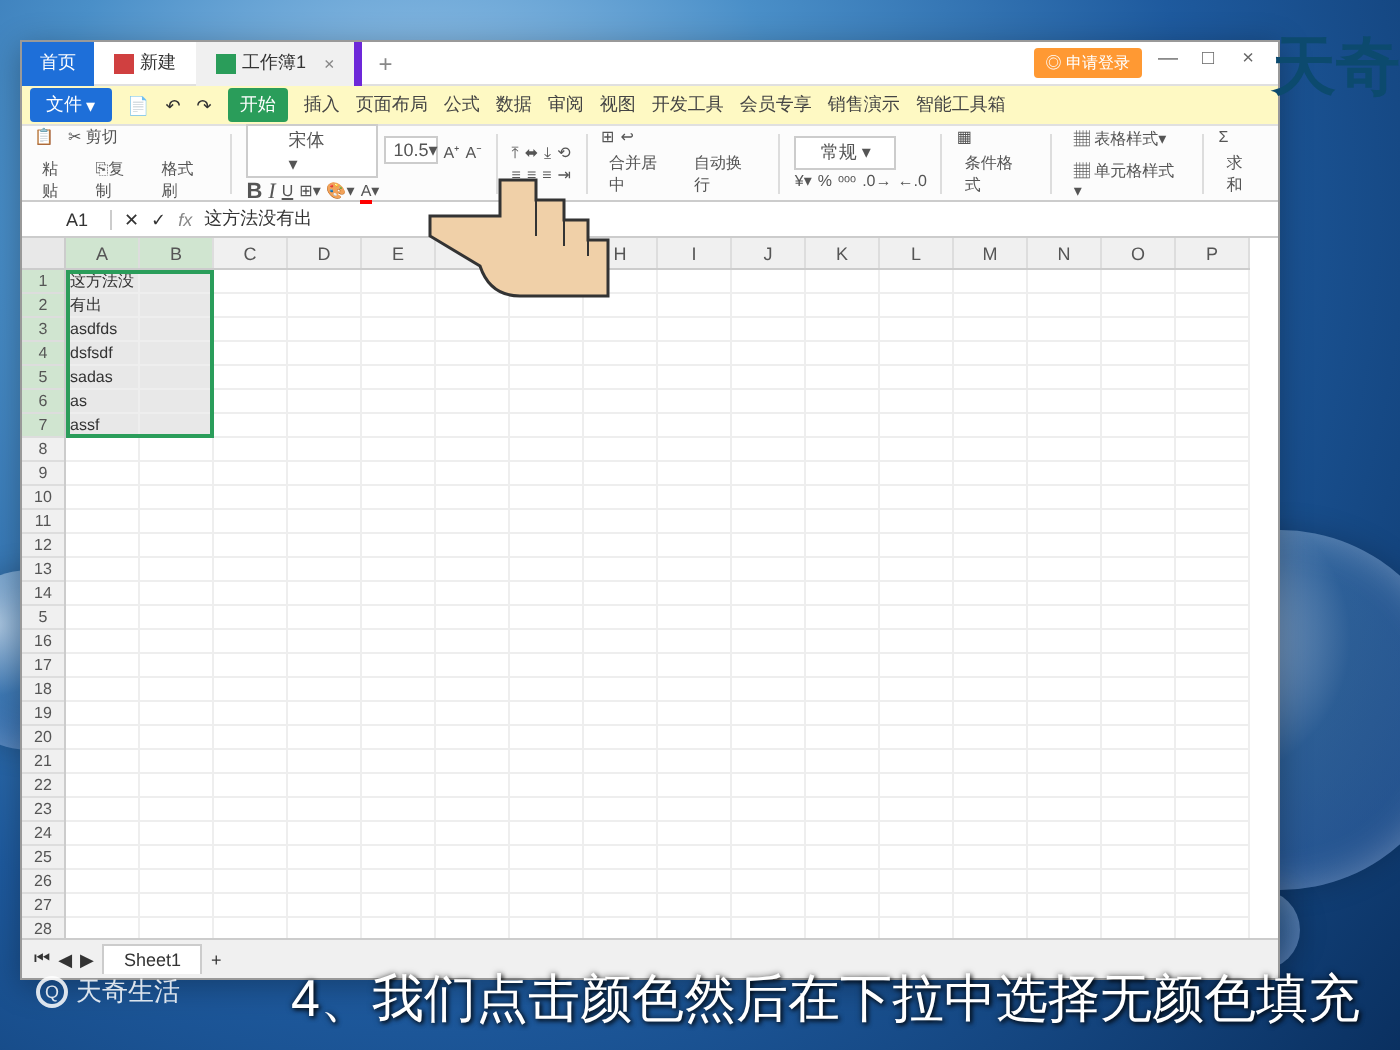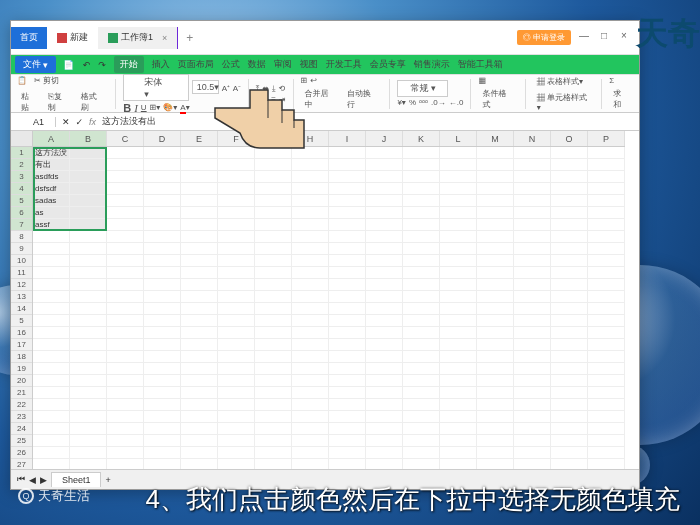--- a/index.html
+++ b/index.html
@@ -2,31 +2,31 @@
 <html><head>
 <meta charset="utf-8">
 <style>
 *{margin:0;padding:0;box-sizing:border-box;font-family:"Microsoft YaHei",sans-serif;}
 body{width:700px;height:525px;overflow:hidden;position:relative;background:radial-gradient(circle at 30% 20%,#a8d0f0 0%,#4a8fc8 30%,#1e5a9e 60%,#0a3060 100%);}
 .water-drop{position:absolute;border-radius:50%;background:radial-gradient(circle at 30% 30%,rgba(255,255,255,0.6),rgba(100,150,200,0.3) 40%,rgba(50,100,180,0.5));box-shadow:inset 0 0 20px rgba(255,255,255,0.3),0 0 15px rgba(0,0,0,0.2);}
 .d1{width:180px;height:180px;right:-30px;bottom:80px;}
 .d2{width:90px;height:90px;left:-30px;bottom:150px;}
 .d3{width:40px;height:40px;right:50px;bottom:40px;}
 .window{position:absolute;left:10px;top:20px;width:630px;height:470px;background:#fff;border:1px solid #999;box-shadow:0 3px 15px rgba(0,0,0,0.3);font-size:9px;color:#333;}
-.titlebar{height:34px;background:#fff;display:flex;align-items:center;border-bottom:1px solid #e0e0e0;}
+.titlebar{height:22px;background:#fff;display:flex;align-items:center;border-bottom:1px solid #e0e0e0;}
 .tab-home{width:36px;height:22px;background:#1e6fd9;color:#fff;display:flex;align-items:center;justify-content:center;font-size:9px;}
 .tab-new{padding:0 10px;display:flex;align-items:center;gap:3px;height:22px;}
 .tab-new .icon{width:10px;height:10px;background:#d04040;}
-.tab-doc{padding:0 10px;display:flex;align-items:center;gap:3px;height:22px;background:#f0f0f0;border-right:1px solid #6d28d9;}
+.tab-doc{padding:0 10px;display:flex;align-items:center;gap:3px;height:22px;background:#f0f0f0;border-right:4px solid #6d28d9;}
 .tab-doc .s-icon{width:10px;height:10px;background:#2a9d5a;}
 .tab-add{padding:0 8px;color:#888;font-size:12px;}
 .win-ctrl{margin-left:auto;display:flex;align-items:flex-start;gap:6px;padding-right:8px;}
 .login-btn{background:#ff9933;color:#fff;padding:2px 6px;border-radius:2px;font-size:8px;}
 .wc{width:14px;text-align:center;color:#666;font-size:10px;}
-.menubar{height:20px;display:flex;align-items:center;padding:0 4px;gap:8px;border-bottom:1px solid #e0e0e0;background:#22c55e;}
+.menubar{height:20px;display:flex;align-items:center;padding:0 4px;gap:8px;border-bottom:1px solid #e0e0e0;background:#fef9c3;}
 .file-menu{background:#1e6fd9;color:#fff;padding:2px 8px;border-radius:2px;font-size:9px;display:flex;align-items:center;gap:2px;}
 .menu-item{font-size:9px;color:#444;}
 .menu-active{background:#2a9d5a;color:#fff;padding:2px 6px;border-radius:2px;}
 .toolbar{height:38px;display:flex;align-items:center;padding:2px 6px;gap:4px;border-bottom:1px solid #ccc;background:#fcfcfc;}
 .tb-group{display:flex;flex-direction:column;gap:1px;font-size:8px;color:#555;}
 .tb-row{display:flex;gap:3px;align-items:center;}
 .tb-btn{padding:1px 3px;border:1px solid transparent;}
 .tb-sep{width:1px;height:30px;background:#ddd;margin:0 3px;}
 .font-sel{border:1px solid #ccc;padding:1px 20px;font-size:9px;background:#fff;}
 .size-sel{border:1px solid #ccc;padding:1px 4px;font-size:9px;background:#fff;width:27px;}

